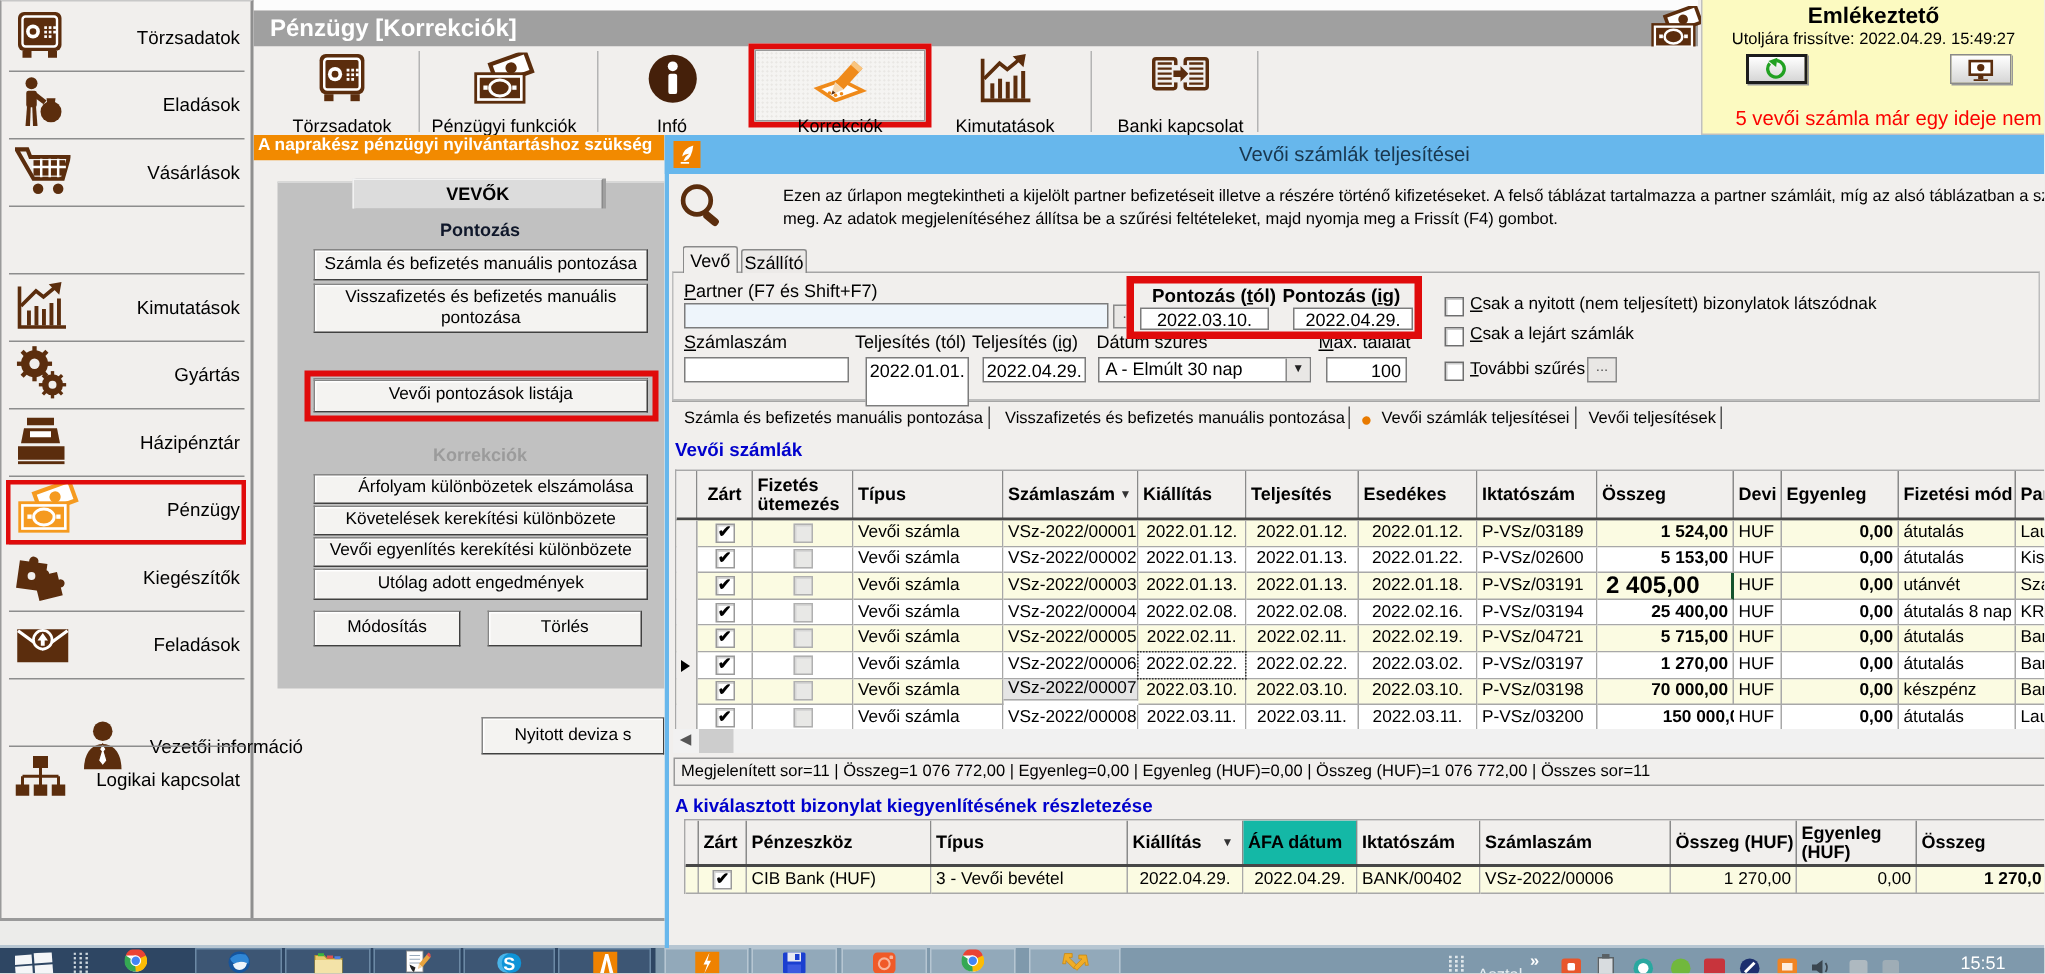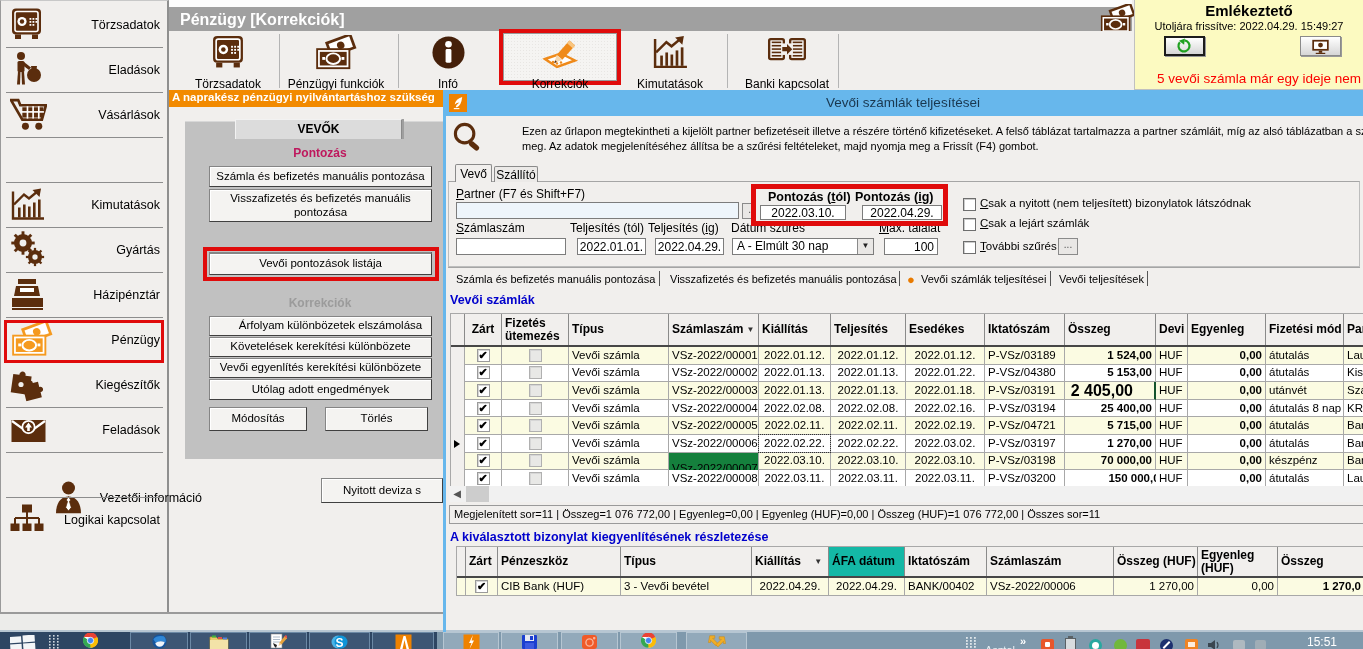--- a/index.html
+++ b/index.html
@@ -115,21 +115,21 @@
           </svg></span>
         <span style="position:absolute;left:-23px;top:44px;width:160px;text-align:center;font-size:12px;">Korrekciók</span>
       </div>
     </div>
 <div class="abs" style="left:169px;top:90px;width:274px;height:17px;background:#f28a00;overflow:hidden;white-space:nowrap;">
       <span style="position:absolute;left:3px;top:1px;font-size:11.5px;font-weight:bold;color:#fff;">A naprakész pénzügyi nyilvántartáshoz szükség</span>
     </div>
 <div class="abs" style="left:169px;top:107px;width:274px;height:507px;background:#f1efed;overflow:hidden;">
       <div style="position:absolute;left:16px;top:14px;width:270px;height:338px;background:#c1c1c1;border-top:1px solid #d8d8d8;"></div>
       <div style="position:absolute;left:66px;top:12px;width:167px;height:20px;background:#dcdcdc;border:1px solid #f2f2f2;border-right-color:#8a8a8a;border-bottom:none;box-shadow:2px 0 0 #9f9f9f;text-align:center;font-weight:bold;font-size:12px;line-height:18px;">VEVŐK</div>
-      <div style="position:absolute;left:16px;top:39px;width:270px;text-align:center;font-weight:bold;font-size:12px;color:#be185d;">Pontozás</div>
+      <div style="position:absolute;left:16px;top:39px;width:270px;text-align:center;font-weight:bold;font-size:12px;color:#0f172a;">Pontozás</div>
       <div style="position:absolute;left:40px;top:59px;width:223px;height:21px;background:#f4f3f1;border:1px solid #858585;border-right-color:#404040;border-bottom-color:#404040;box-shadow:inset 1px 1px 0 #fff;display:flex;align-items:center;justify-content:center;text-align:center;font-size:11.5px;line-height:1.15;">Számla és befizetés manuális pontozása</div>
       <div style="position:absolute;left:40px;top:82px;width:223px;height:33px;background:#f4f3f1;border:1px solid #858585;border-right-color:#404040;border-bottom-color:#404040;box-shadow:inset 1px 1px 0 #fff;display:flex;align-items:center;justify-content:center;text-align:center;font-size:11.5px;line-height:1.15;">Visszafizetés és befizetés manuális<br>pontozása</div>
       <div style="position:absolute;left:40px;top:117px;width:223px;height:21px;background:#f4f3f1;border:1px solid #858585;border-right-color:#404040;border-bottom-color:#404040;box-shadow:inset 1px 1px 0 #fff;display:flex;align-items:center;justify-content:center;text-align:center;font-size:11.5px;line-height:1.15;margin-top:28px;">Számlák automatikus összepontozása</div>
       <div style="position:absolute;left:34px;top:140px;width:236px;height:34px;border:4px solid #e00b0b;"></div>
       <div style="position:absolute;left:40px;top:146px;width:223px;height:22px;background:#f4f3f1;border:1px solid #858585;border-right-color:#404040;border-bottom-color:#404040;box-shadow:inset 1px 1px 0 #fff;display:flex;align-items:center;justify-content:center;text-align:center;font-size:11.5px;line-height:1.15;">Vevői pontozások listája</div>
       <div style="position:absolute;left:16px;top:189px;width:270px;text-align:center;font-weight:bold;font-size:12px;color:#9b9b9b;">Korrekciók</div>
       <div style="position:absolute;left:40px;top:209px;width:223px;height:20px;background:#f4f3f1;border:1px solid #858585;border-right-color:#404040;border-bottom-color:#404040;box-shadow:inset 1px 1px 0 #fff;display:flex;align-items:center;justify-content:center;font-size:11.5px;line-height:1.15;padding-left:20px;">Árfolyam különbözetek elszámolása</div>
       <div style="position:absolute;left:40px;top:230px;width:223px;height:20px;background:#f4f3f1;border:1px solid #858585;border-right-color:#404040;border-bottom-color:#404040;box-shadow:inset 1px 1px 0 #fff;display:flex;align-items:center;justify-content:center;text-align:center;font-size:11.5px;line-height:1.15;">Követelések kerekítési különbözete</div>
       <div style="position:absolute;left:40px;top:251px;width:223px;height:20px;background:#f4f3f1;border:1px solid #858585;border-right-color:#404040;border-bottom-color:#404040;box-shadow:inset 1px 1px 0 #fff;display:flex;align-items:center;justify-content:center;text-align:center;font-size:11.5px;line-height:1.15;">Vevői egyenlítés kerekítési különbözete</div>
       <div style="position:absolute;left:40px;top:272px;width:223px;height:21px;background:#f4f3f1;border:1px solid #858585;border-right-color:#404040;border-bottom-color:#404040;box-shadow:inset 1px 1px 0 #fff;display:flex;align-items:center;justify-content:center;text-align:center;font-size:11.5px;line-height:1.15;">Utólag adott engedmények</div>
@@ -369,21 +369,21 @@
       <span style="position:absolute;left:537px;top:127px;font-size:11.5px;z-index:2;"><u>C</u>sak a lejárt számlák</span>
       <div style="position:absolute;left:520px;top:151px;width:13px;height:13px;background:#fff;border:1px solid #6e6e6e;box-shadow:inset 1px 1px 0 #ccc;z-index:2;"></div>
       <span style="position:absolute;left:537px;top:150px;font-size:11.5px;z-index:2;"><u>T</u>ovábbi szűrés</span>
       <div style="position:absolute;left:615px;top:148px;width:20px;height:17px;background:#e9e7e5;border:1px solid #8a8a8a;text-align:center;font-size:10px;color:#555;z-index:2;">...</div>
       <div style="position:absolute;left:13px;top:131px;font-size:12px;z-index:2;"><u>S</u>zámlaszám</div>
       <div style="position:absolute;left:127px;top:131px;font-size:12px;z-index:2;">Teljesítés (tól)</div>
       <div style="position:absolute;left:205px;top:131px;font-size:12px;z-index:2;">Teljesítés (<u>ig</u>)</div>
       <div style="position:absolute;left:288px;top:131px;font-size:12px;z-index:2;">Dátum szűrés</div>
       <div style="position:absolute;left:436px;top:131px;font-size:12px;z-index:2;"><u>M</u>ax. találat</div>
       <div style="position:absolute;left:13px;top:148px;width:110px;height:17px;background:#fff;border:1px solid #7c7c7c;z-index:2;"></div>
-      <div style="position:absolute;left:134px;top:148px;width:69px;height:17px;background:#fff;border:1px solid #7c7c7c;font-size:12px;text-align:center;line-height:16px;z-index:2;">2022.01.01.</div>
+      <div style="position:absolute;left:134px;top:148px;width:69px;height:33px;background:#fff;border:1px solid #7c7c7c;font-size:12px;text-align:center;line-height:16px;z-index:2;">2022.01.01.</div>
       <div style="position:absolute;left:212px;top:148px;width:69px;height:17px;background:#fff;border:1px solid #7c7c7c;font-size:12px;text-align:center;line-height:16px;z-index:2;">2022.04.29.</div>
       <div style="position:absolute;left:289px;top:148px;width:142px;height:17px;background:#fff;border:1px solid #7c7c7c;font-size:12px;line-height:15px;padding-left:4px;z-index:2;">A - Elmúlt 30 nap<div style="position:absolute;right:0;top:0;width:16px;height:15px;background:#e9e7e5;border-left:1px solid #8a8a8a;text-align:center;font-size:8px;line-height:14px;color:#222;">▼</div></div>
       <div style="position:absolute;left:441px;top:148px;width:54px;height:17px;background:#fff;border:1px solid #7c7c7c;font-size:12px;text-align:right;line-height:16px;padding-right:3px;z-index:2;">100</div>
       <div style="position:absolute;left:5px;top:177px;width:912px;height:1px;background:#a5a5a5;z-index:1;"></div>
       <span style="position:absolute;left:13px;top:183px;font-size:11px;white-space:nowrap;z-index:2;">Számla és befizetés manuális pontozása</span>
       <div style="position:absolute;left:216px;top:181px;width:1px;height:15px;background:#555;z-index:2;"></div>
       <span style="position:absolute;left:227px;top:183px;font-size:11px;white-space:nowrap;z-index:2;">Visszafizetés és befizetés manuális pontozása</span>
       <div style="position:absolute;left:456px;top:181px;width:1px;height:15px;background:#555;z-index:2;"></div>
       <span style="position:absolute;left:464px;top:182px;font-size:13px;color:#e87a00;z-index:2;">●</span>
       <span style="position:absolute;left:478px;top:183px;font-size:11px;white-space:nowrap;z-index:2;">Vevői számlák teljesítései</span>
@@ -434,21 +434,21 @@
           <span class="tchk on"></span>
         </div>
         <div style="position:absolute;left:51px;top:50.6px;width:67px;height:17.6px;border-right:1px solid #a8a8a8;border-bottom:1px solid #a8a8a8;font-size:11.5px;overflow:hidden;white-space:nowrap;display:flex;align-items:center;justify-content:center;line-height:1.12;background:#fff;">
           <span class="tchk dis"></span>
         </div>
         <div style="position:absolute;left:118px;top:50.6px;width:100px;height:17.6px;border-right:1px solid #a8a8a8;border-bottom:1px solid #a8a8a8;font-size:11.5px;overflow:hidden;white-space:nowrap;display:flex;align-items:center;justify-content:flex-start;line-height:1.12;padding-left:3px;background:#fff;">Vevői számla</div>
         <div style="position:absolute;left:218px;top:50.6px;width:90px;height:17.6px;border-right:1px solid #a8a8a8;border-bottom:1px solid #a8a8a8;font-size:11.5px;overflow:hidden;white-space:nowrap;display:flex;align-items:center;justify-content:flex-start;line-height:1.12;padding-left:3px;background:#fff;">VSz-2022/00002</div>
         <div style="position:absolute;left:308px;top:50.6px;width:72px;height:17.6px;border-right:1px solid #a8a8a8;border-bottom:1px solid #a8a8a8;font-size:11.5px;overflow:hidden;white-space:nowrap;display:flex;align-items:center;justify-content:center;line-height:1.12;background:#fff;">2022.01.13.</div>
         <div style="position:absolute;left:380px;top:50.6px;width:75px;height:17.6px;border-right:1px solid #a8a8a8;border-bottom:1px solid #a8a8a8;font-size:11.5px;overflow:hidden;white-space:nowrap;display:flex;align-items:center;justify-content:center;line-height:1.12;background:#fff;">2022.01.13.</div>
         <div style="position:absolute;left:455px;top:50.6px;width:79px;height:17.6px;border-right:1px solid #a8a8a8;border-bottom:1px solid #a8a8a8;font-size:11.5px;overflow:hidden;white-space:nowrap;display:flex;align-items:center;justify-content:center;line-height:1.12;background:#fff;">2022.01.22.</div>
-        <div style="position:absolute;left:534px;top:50.6px;width:80px;height:17.6px;border-right:1px solid #a8a8a8;border-bottom:1px solid #a8a8a8;font-size:11.5px;overflow:hidden;white-space:nowrap;display:flex;align-items:center;justify-content:flex-start;line-height:1.12;padding-left:3px;background:#fff;">P-VSz/04380</div>
+        <div style="position:absolute;left:534px;top:50.6px;width:80px;height:17.6px;border-right:1px solid #a8a8a8;border-bottom:1px solid #a8a8a8;font-size:11.5px;overflow:hidden;white-space:nowrap;display:flex;align-items:center;justify-content:flex-start;line-height:1.12;padding-left:3px;background:#fff;">P-VSz/02600</div>
         <div style="position:absolute;left:614px;top:50.6px;width:91px;height:17.6px;border-right:1px solid #a8a8a8;border-bottom:1px solid #a8a8a8;font-size:11.5px;overflow:hidden;white-space:nowrap;display:flex;align-items:center;justify-content:flex-end;line-height:1.12;padding-right:3px;font-weight:bold;background:#fff;">5 153,00</div>
         <div style="position:absolute;left:705px;top:50.6px;width:32px;height:17.6px;border-right:1px solid #a8a8a8;border-bottom:1px solid #a8a8a8;font-size:11.5px;overflow:hidden;white-space:nowrap;display:flex;align-items:center;justify-content:flex-start;line-height:1.12;padding-left:3px;background:#fff;">HUF</div>
         <div style="position:absolute;left:737px;top:50.6px;width:78px;height:17.6px;border-right:1px solid #a8a8a8;border-bottom:1px solid #a8a8a8;font-size:11.5px;overflow:hidden;white-space:nowrap;display:flex;align-items:center;justify-content:flex-end;line-height:1.12;padding-right:3px;font-weight:bold;background:#fff;">0,00</div>
         <div style="position:absolute;left:815px;top:50.6px;width:78px;height:17.6px;border-right:1px solid #a8a8a8;border-bottom:1px solid #a8a8a8;font-size:11.5px;overflow:hidden;white-space:nowrap;display:flex;align-items:center;justify-content:flex-start;line-height:1.12;padding-left:3px;background:#fff;">átutalás</div>
         <div style="position:absolute;left:893px;top:50.6px;width:21px;height:17.6px;border-right:1px solid #a8a8a8;border-bottom:1px solid #a8a8a8;font-size:11.5px;overflow:hidden;white-space:nowrap;display:flex;align-items:center;justify-content:flex-start;line-height:1.12;padding-left:3px;background:#fff;">Kis I</div>
         <div style="position:absolute;left:0px;top:68.2px;width:14px;height:17.6px;border-right:1px solid #a8a8a8;border-bottom:1px solid #a8a8a8;font-size:11.5px;overflow:hidden;white-space:nowrap;display:flex;align-items:center;justify-content:center;line-height:1.12;background:#fbfbe2;">
           <span style="font-size:9px;color:#000;">&nbsp;</span>
         </div>
         <div style="position:absolute;left:14px;top:68.2px;width:37px;height:17.6px;border-right:1px solid #a8a8a8;border-bottom:1px solid #a8a8a8;font-size:11.5px;overflow:hidden;white-space:nowrap;display:flex;align-items:center;justify-content:center;line-height:1.12;background:#fbfbe2;">
           <span class="tchk on"></span>
@@ -530,21 +530,21 @@
         <div style="position:absolute;left:0px;top:138.60000000000002px;width:14px;height:17.6px;border-right:1px solid #a8a8a8;border-bottom:1px solid #a8a8a8;font-size:11.5px;overflow:hidden;white-space:nowrap;display:flex;align-items:center;justify-content:center;line-height:1.12;background:#fbfbe2;">
           <span style="font-size:9px;color:#000;">&nbsp;</span>
         </div>
         <div style="position:absolute;left:14px;top:138.60000000000002px;width:37px;height:17.6px;border-right:1px solid #a8a8a8;border-bottom:1px solid #a8a8a8;font-size:11.5px;overflow:hidden;white-space:nowrap;display:flex;align-items:center;justify-content:center;line-height:1.12;background:#fbfbe2;">
           <span class="tchk on"></span>
         </div>
         <div style="position:absolute;left:51px;top:138.60000000000002px;width:67px;height:17.6px;border-right:1px solid #a8a8a8;border-bottom:1px solid #a8a8a8;font-size:11.5px;overflow:hidden;white-space:nowrap;display:flex;align-items:center;justify-content:center;line-height:1.12;background:#fbfbe2;">
           <span class="tchk dis"></span>
         </div>
         <div style="position:absolute;left:118px;top:138.60000000000002px;width:100px;height:17.6px;border-right:1px solid #a8a8a8;border-bottom:1px solid #a8a8a8;font-size:11.5px;overflow:hidden;white-space:nowrap;display:flex;align-items:center;justify-content:flex-start;line-height:1.12;padding-left:3px;background:#fbfbe2;">Vevői számla</div>
-        <div style="position:absolute;left:218px;top:138.60000000000002px;width:90px;height:32px;border-right:1px solid #a8a8a8;border-bottom:1px solid #a8a8a8;font-size:11.5px;overflow:hidden;white-space:nowrap;display:flex;align-items:center;justify-content:flex-start;line-height:1.12;padding-left:3px;background:#15803d;">VSz-2022/00007</div>
+        <div style="position:absolute;left:218px;top:138.60000000000002px;width:90px;height:14px;border-right:1px solid #a8a8a8;border-bottom:1px solid #a8a8a8;font-size:11.5px;overflow:hidden;white-space:nowrap;display:flex;align-items:center;justify-content:flex-start;line-height:1.12;padding-left:3px;background:#e5e5e5;">VSz-2022/00007</div>
         <div style="position:absolute;left:308px;top:138.60000000000002px;width:72px;height:17.6px;border-right:1px solid #a8a8a8;border-bottom:1px solid #a8a8a8;font-size:11.5px;overflow:hidden;white-space:nowrap;display:flex;align-items:center;justify-content:center;line-height:1.12;background:#fbfbe2;">2022.03.10.</div>
         <div style="position:absolute;left:380px;top:138.60000000000002px;width:75px;height:17.6px;border-right:1px solid #a8a8a8;border-bottom:1px solid #a8a8a8;font-size:11.5px;overflow:hidden;white-space:nowrap;display:flex;align-items:center;justify-content:center;line-height:1.12;background:#fbfbe2;">2022.03.10.</div>
         <div style="position:absolute;left:455px;top:138.60000000000002px;width:79px;height:17.6px;border-right:1px solid #a8a8a8;border-bottom:1px solid #a8a8a8;font-size:11.5px;overflow:hidden;white-space:nowrap;display:flex;align-items:center;justify-content:center;line-height:1.12;background:#fbfbe2;">2022.03.10.</div>
         <div style="position:absolute;left:534px;top:138.60000000000002px;width:80px;height:17.6px;border-right:1px solid #a8a8a8;border-bottom:1px solid #a8a8a8;font-size:11.5px;overflow:hidden;white-space:nowrap;display:flex;align-items:center;justify-content:flex-start;line-height:1.12;padding-left:3px;background:#fbfbe2;">P-VSz/03198</div>
         <div style="position:absolute;left:614px;top:138.60000000000002px;width:91px;height:17.6px;border-right:1px solid #a8a8a8;border-bottom:1px solid #a8a8a8;font-size:11.5px;overflow:hidden;white-space:nowrap;display:flex;align-items:center;justify-content:flex-end;line-height:1.12;padding-right:3px;font-weight:bold;background:#fbfbe2;">70 000,00</div>
         <div style="position:absolute;left:705px;top:138.60000000000002px;width:32px;height:17.6px;border-right:1px solid #a8a8a8;border-bottom:1px solid #a8a8a8;font-size:11.5px;overflow:hidden;white-space:nowrap;display:flex;align-items:center;justify-content:flex-start;line-height:1.12;padding-left:3px;background:#fbfbe2;">HUF</div>
         <div style="position:absolute;left:737px;top:138.60000000000002px;width:78px;height:17.6px;border-right:1px solid #a8a8a8;border-bottom:1px solid #a8a8a8;font-size:11.5px;overflow:hidden;white-space:nowrap;display:flex;align-items:center;justify-content:flex-end;line-height:1.12;padding-right:3px;font-weight:bold;background:#fbfbe2;">0,00</div>
         <div style="position:absolute;left:815px;top:138.60000000000002px;width:78px;height:17.6px;border-right:1px solid #a8a8a8;border-bottom:1px solid #a8a8a8;font-size:11.5px;overflow:hidden;white-space:nowrap;display:flex;align-items:center;justify-content:flex-start;line-height:1.12;padding-left:3px;background:#fbfbe2;">készpénz</div>
         <div style="position:absolute;left:893px;top:138.60000000000002px;width:21px;height:17.6px;border-right:1px solid #a8a8a8;border-bottom:1px solid #a8a8a8;font-size:11.5px;overflow:hidden;white-space:nowrap;display:flex;align-items:center;justify-content:flex-start;line-height:1.12;padding-left:3px;background:#fbfbe2;">Bart</div>
         <div style="position:absolute;left:0px;top:156.20000000000002px;width:14px;height:17.6px;border-right:1px solid #a8a8a8;border-bottom:1px solid #a8a8a8;font-size:11.5px;overflow:hidden;white-space:nowrap;display:flex;align-items:center;justify-content:center;line-height:1.12;background:#fff;">

